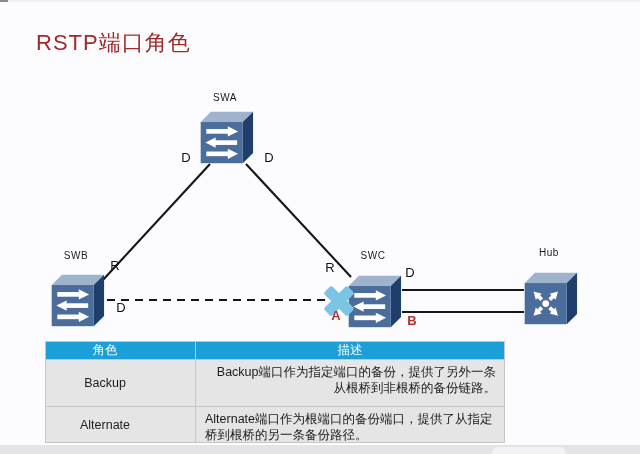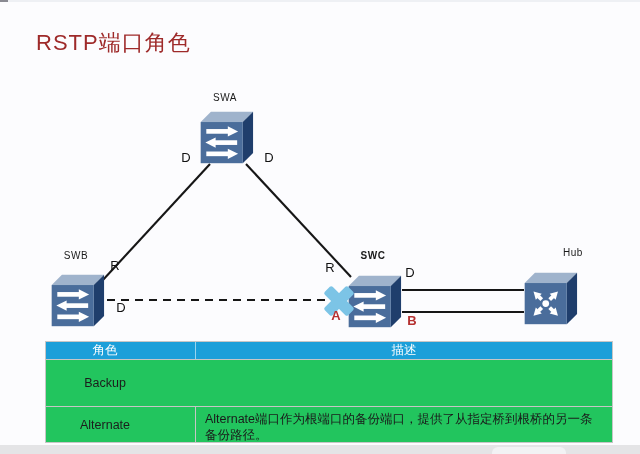--- a/index.html
+++ b/index.html
@@ -37,44 +37,44 @@
   #node-swb{left:47px;top:271px;}
   #node-swc{left:344px;top:272px;}
   #node-hub{left:520px;top:269px;}
 
   .node-label{
     position:absolute;width:58px;text-align:center;z-index:4;
     font-size:10px;letter-spacing:.5px;color:#1a1a1a;
   }
   #label-swa{left:196px;top:92px;}
   #label-swb{left:47px;top:250px;}
-  #label-swc{left:344px;top:250px;font-weight:bold;}
-  #label-hub{left:544px;top:247px;}
+  #label-swc{left:344px;top:250px;}
+  #label-hub{left:520px;top:247px;}
 
   .port-label{
     position:absolute;z-index:4;font-size:13px;color:#111;width:16px;text-align:center;
   }
   .port-red{color:var(--port_red,#b53131);font-weight:700;}
   #port-swa-left{left:178px;top:150px;}
   #port-swa-right{left:261px;top:150px;}
   #port-swb-top{left:107px;top:258px;}
   #port-swb-bottom{left:113px;top:300px;}
   #port-swc-top{left:322px;top:260px;}
   #port-swc-right{left:402px;top:265px;}
   #port-a{left:328px;top:308px;}
   #port-b{left:404px;top:313px;}
 
   
   .x-mark{position:absolute;left:321px;top:283px;width:36px;height:36px;z-index:3;}
   .x-mark rect{fill:var(--x_mark_blue,#7cc4e6);}
 
   
   .tbl{
-    position:absolute;left:45px;top:341px;width:568px;z-index:5;
-    border:1px solid #c6c6c6;background:#22c55e;
+    position:absolute;left:45px;top:341px;width:460px;z-index:5;
+    border:1px solid #c6c6c6;background:#e5e5e5;
     font-size:12.5px;box-sizing:border-box;
   }
   .tr{display:flex;}
   .tr + .tr{border-top:1px solid #c6c6c6;}
   .cell-role{width:118px;flex:0 0 118px;display:flex;align-items:center;justify-content:center;box-sizing:border-box;}
   .cell-desc{flex:1;box-sizing:border-box;border-left:1px solid #c6c6c6;margin-left:31px;}
   .tr.head{background:var(--table_header_bg,#1b9fd9);color:#ffffff;height:17px;}
   .tr.head .cell-desc{border-left:1px solid rgba(255,255,255,.55);display:flex;align-items:center;justify-content:center;}
   .tr.row1{height:46px;text-align:right;}
   .tr.row2{height:35px;}
@@ -172,20 +172,21 @@
   </g>
 </svg>
 
 <div class="tbl">
   <div class="tr head">
     <div class="cell-role">角色</div>
     <div class="cell-desc">描述</div>
   </div>
   <div class="tr row1">
     <div class="cell-role">Backup</div>
+    <div class="cell-desc body">Backup端口作为指定端口的备份，提供了另外一条从根桥到非根桥的备份链路。</div>
   </div>
   <div class="tr row2">
     <div class="cell-role">Alternate</div>
     <div class="cell-desc body">Alternate端口作为根端口的备份端口，提供了从指定桥到根桥的另一条备份路径。</div>
   </div>
 </div>
 
 <div class="bottom-strip">
   <div class="bottom-tab"></div>
 </div>

